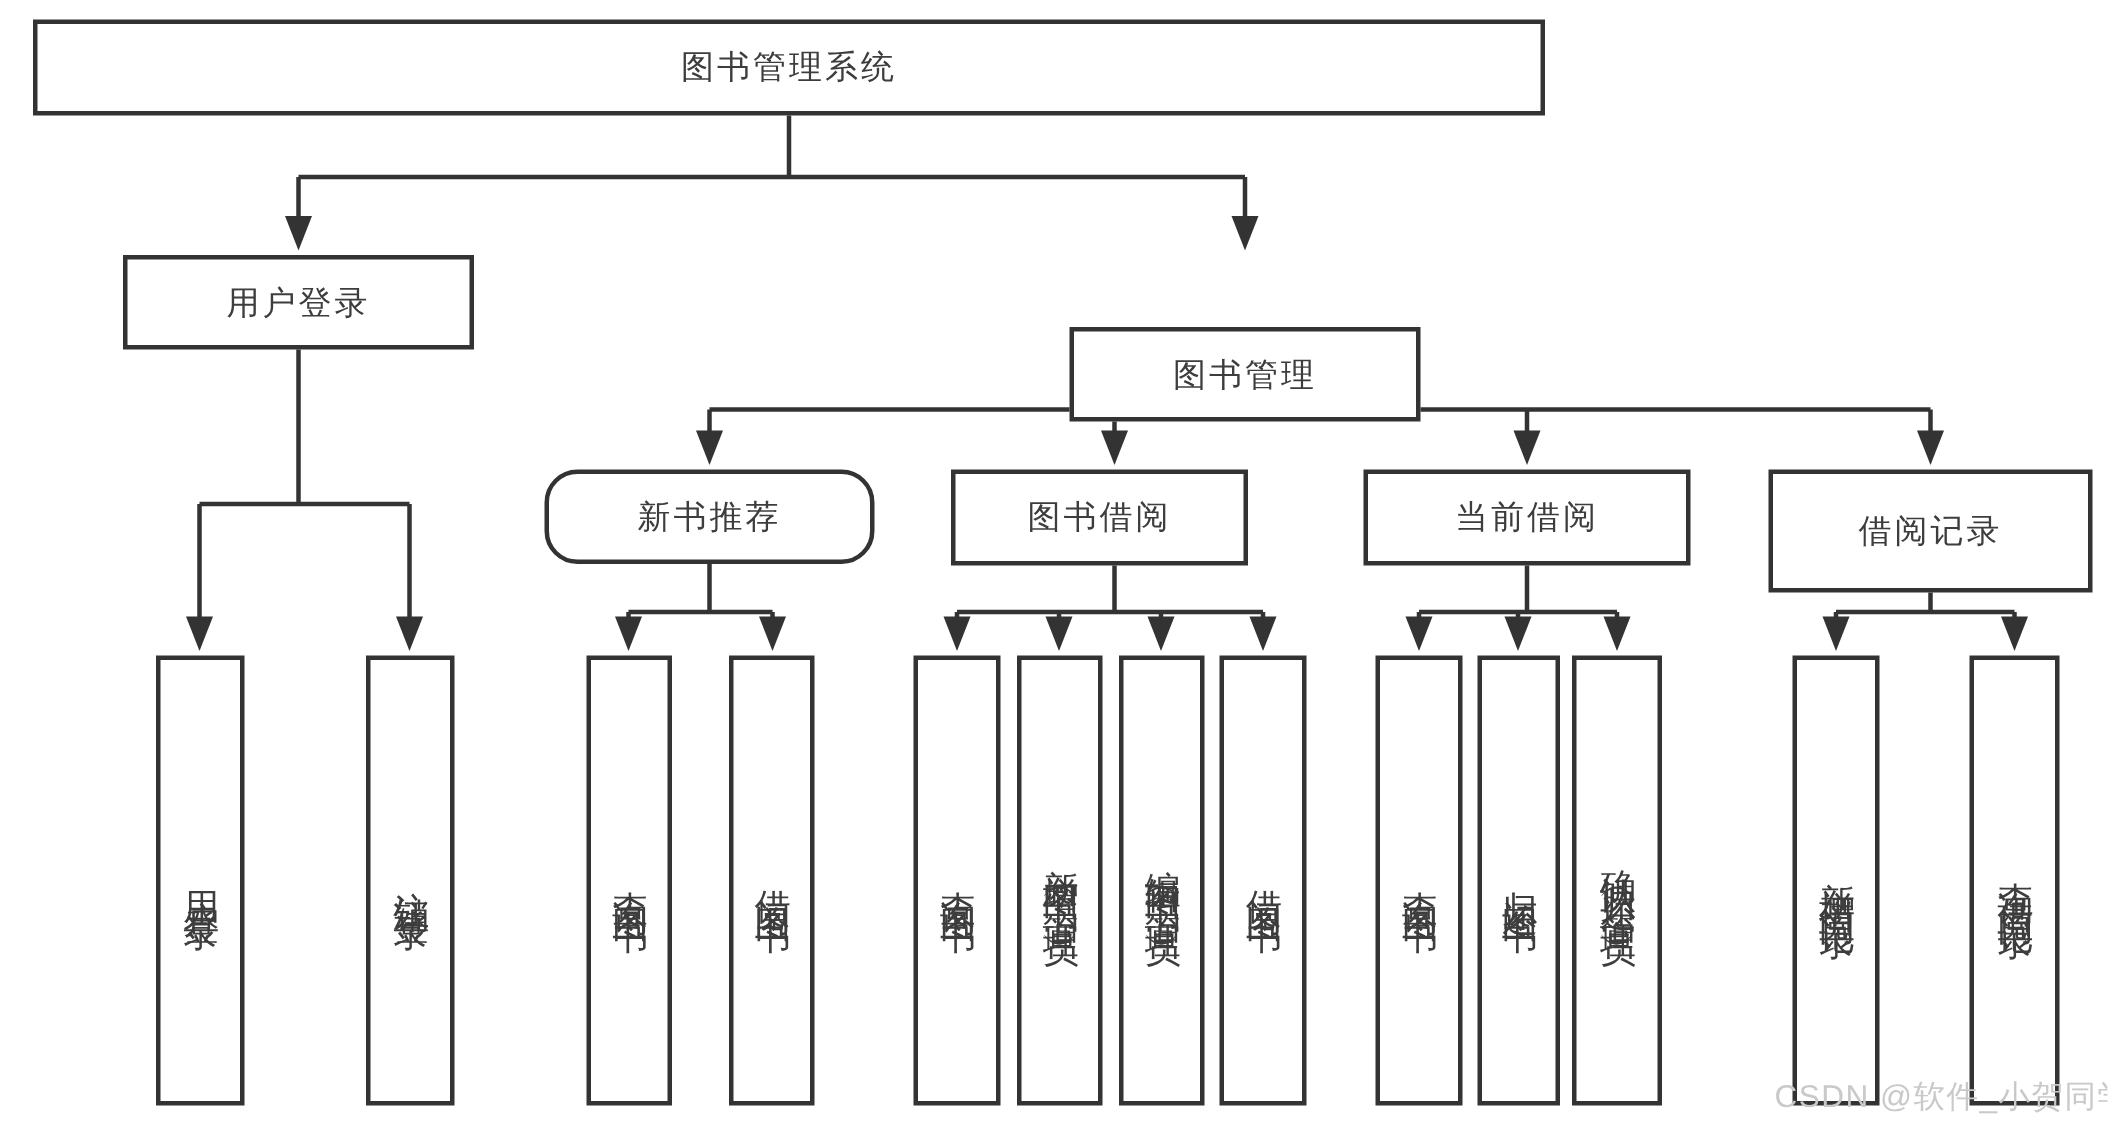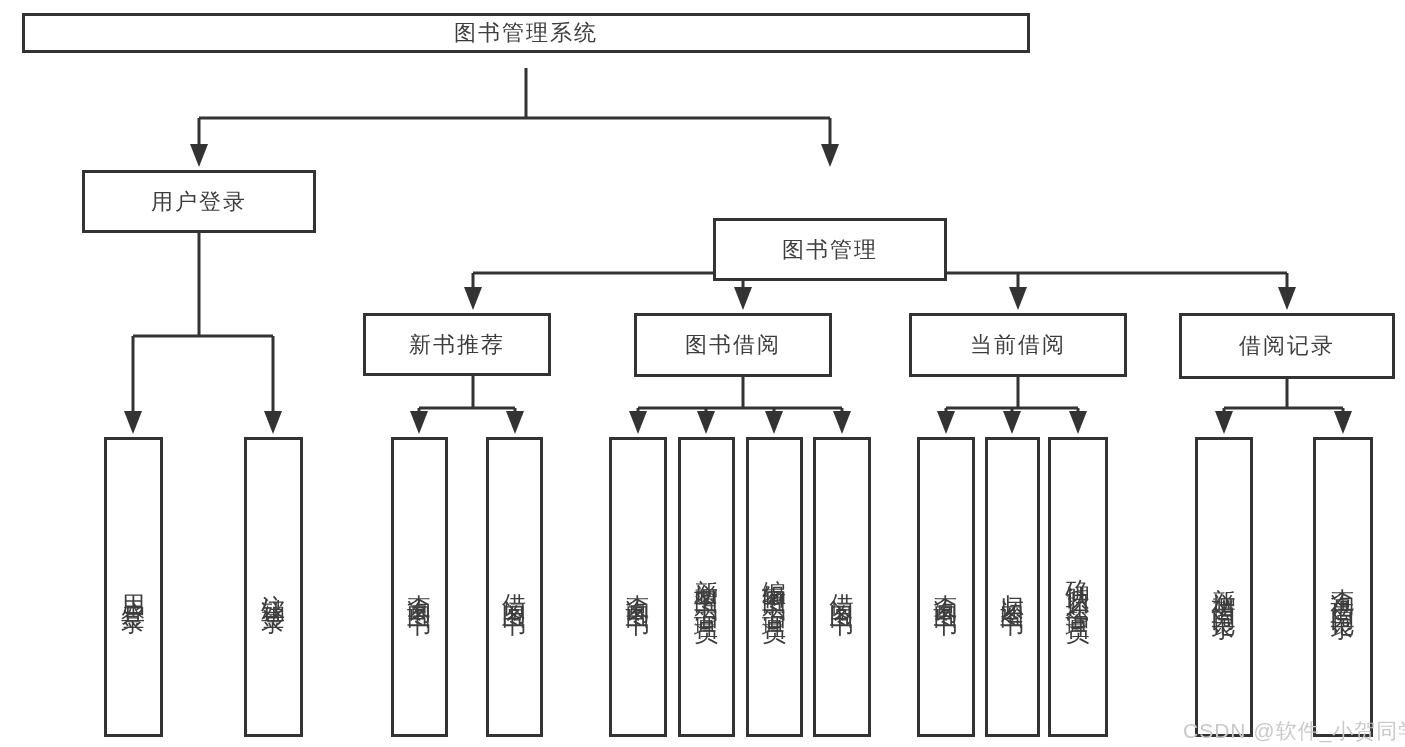--- a/index.html
+++ b/index.html
@@ -121,41 +121,41 @@
     <g>
       <line x1="1287" y1="376" x2="1287" y2="408"></line>
       <line x1="1224" y1="408" x2="1343" y2="408"></line>
       <line x1="1224" y1="408" x2="1224" y2="413"></line>
       <polygon points="1224,434 1215,411 1233,411"></polygon>
       <line x1="1343" y1="408" x2="1343" y2="413"></line>
       <polygon points="1343,434 1334,411 1352,411"></polygon>
     </g>
   </svg>
 
-  <div class="box hbox" style="left:22px;top:13px;width:1008px;height:40px;">
+  <div class="box hbox" style="left:22px;top:13px;width:1008px;height:64px;">
     <span>图书管理系统</span>
   </div>
 
   <div class="box hbox" style="left:82px;top:170px;width:234px;height:63px;">
     <span>用户登录</span>
   </div>
   <div class="box hbox" style="left:713px;top:170px;width:234px;height:63px;margin-top:48px;">
     <span>图书管理</span>
   </div>
 
-  <div class="box hbox" style="left:363px;top:313px;width:188px;height:63px;">
+  <div class="box hbox" style="left:363px;top:313px;width:220px;height:63px;border-radius:22px;">
     <span>新书推荐</span>
   </div>
   <div class="box hbox" style="left:634px;top:313px;width:198px;height:64px;">
     <span>图书借阅</span>
   </div>
   <div class="box hbox" style="left:909px;top:313px;width:218px;height:64px;text-align:center;">
     <span>当前借阅</span>
   </div>
-  <div class="box hbox" style="left:1179px;top:313px;width:216px;height:66px;">
+  <div class="box hbox" style="left:1179px;top:313px;width:216px;height:82px;">
     <span>借阅记录</span>
   </div>
 
   <div class="box vbox" style="left:104px;top:437px;width:59px;height:300px;">
     <span>用户登录</span>
   </div>
   <div class="box vbox" style="left:244px;top:437px;width:59px;height:300px;">
     <span>注销登录</span>
   </div>
 

